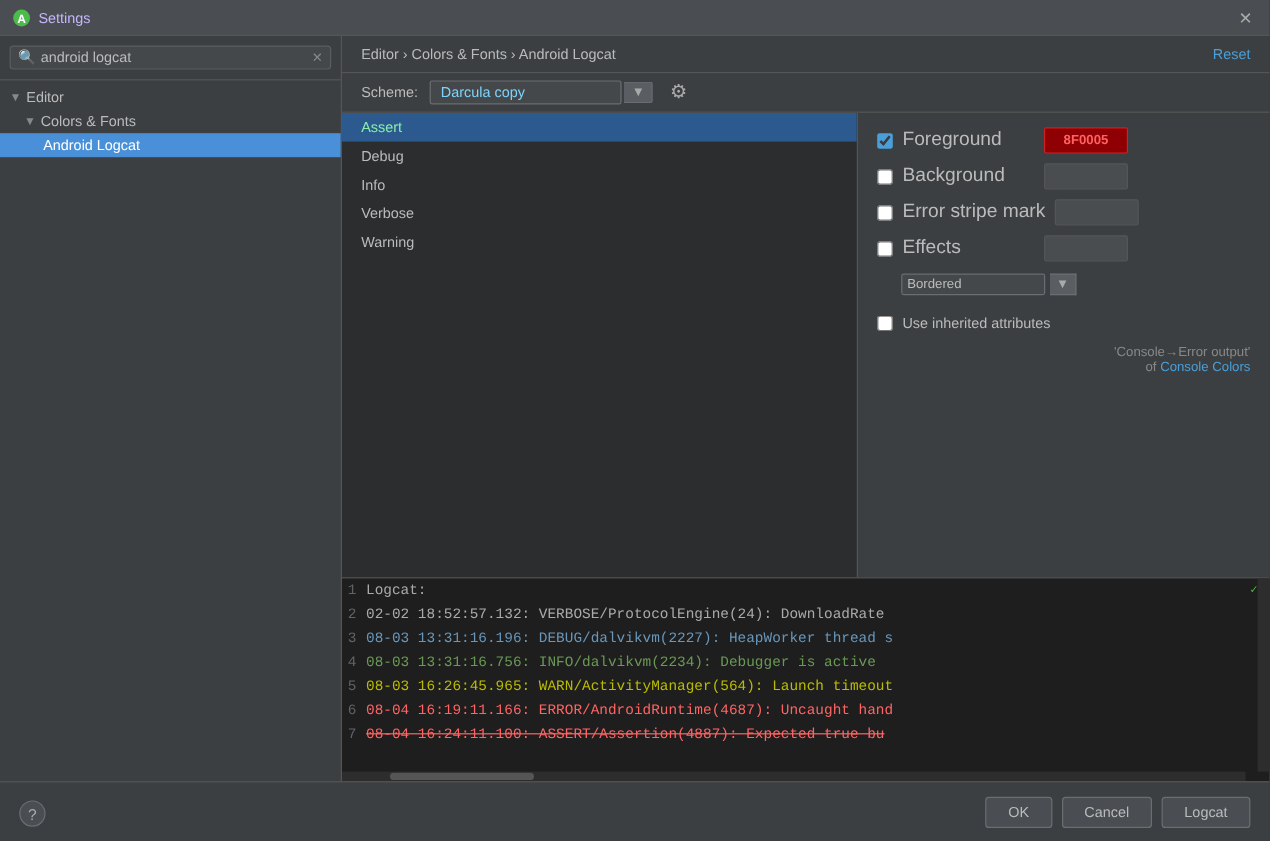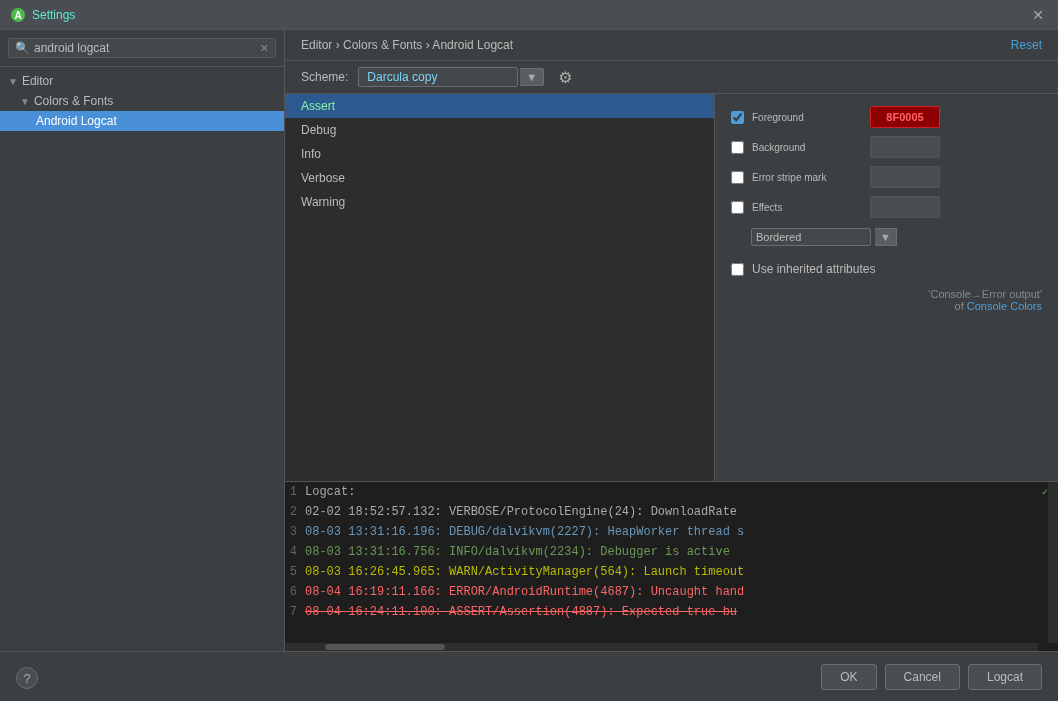--- a/index.html
+++ b/index.html
@@ -6,21 +6,21 @@
     body { font-family: 'Segoe UI', Arial, sans-serif; font-size: 12px; background: #3c3f41; color: #bbbbbb; width: 1058px; height: 701px; overflow: hidden; }
 
     
     .title-bar {
       display: flex; align-items: center; justify-content: space-between;
       background: #4a4e52; height: 30px; padding: 0 10px;
       border-bottom: 1px solid #555;
     }
     .title-bar-left { display: flex; align-items: center; gap: 6px; }
     .title-bar-icon { width: 16px; height: 16px; }
-    .title-bar-title { color: #5eead4; font-size: 12px; }
+    .title-bar-title { color: #c4b5fd; font-size: 12px; }
     .title-bar-close {
       width: 20px; height: 20px; display: flex; align-items: center; justify-content: center;
       color: #aaaaaa; cursor: pointer; font-size: 14px; border-radius: 2px;
     }
 
     
     .main-layout { display: flex; height: calc(701px - 30px - 50px); }
 
     
     .sidebar {
@@ -119,21 +119,21 @@
     .check-label input[type="checkbox"] {
       accent-color: #4a9fd9;
     }
     .check-label span { color: #bbbbbb; font-size: 12px; }
 
     
     .color-row {
       display: flex; align-items: center; gap: 8px;
     }
     .color-row input[type="checkbox"] { accent-color: #4a9fd9; }
-    .color-row-label { color: #bbbbbb; font-size: 10px; min-width: 110px; }
+    .color-row-label { color: #bbbbbb; font-size: 16px; min-width: 110px; }
     .color-swatch {
       width: 70px; height: 22px; border: 1px solid #555; border-radius: 2px;
       cursor: pointer; display: flex; align-items: center; justify-content: center;
       font-size: 11px; font-weight: bold;
     }
     .color-swatch.red { background: #8f0005; color: #ff6060; border-color: #cc2222; }
     .color-swatch.empty { background: #4a4d50; }
 
     
     .effects-dropdown-wrap {

